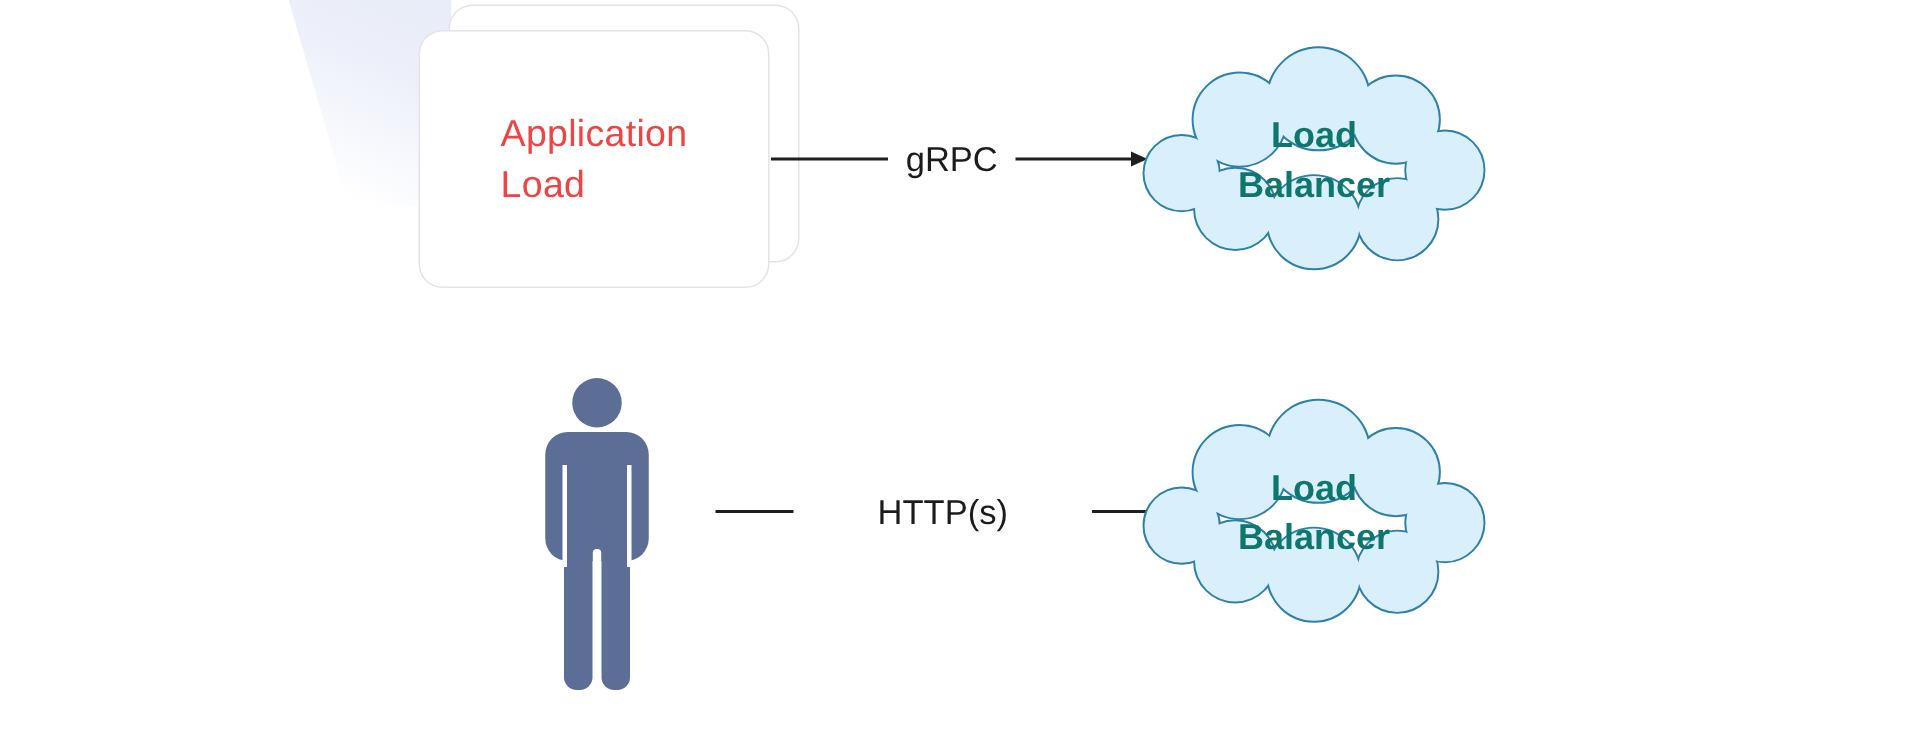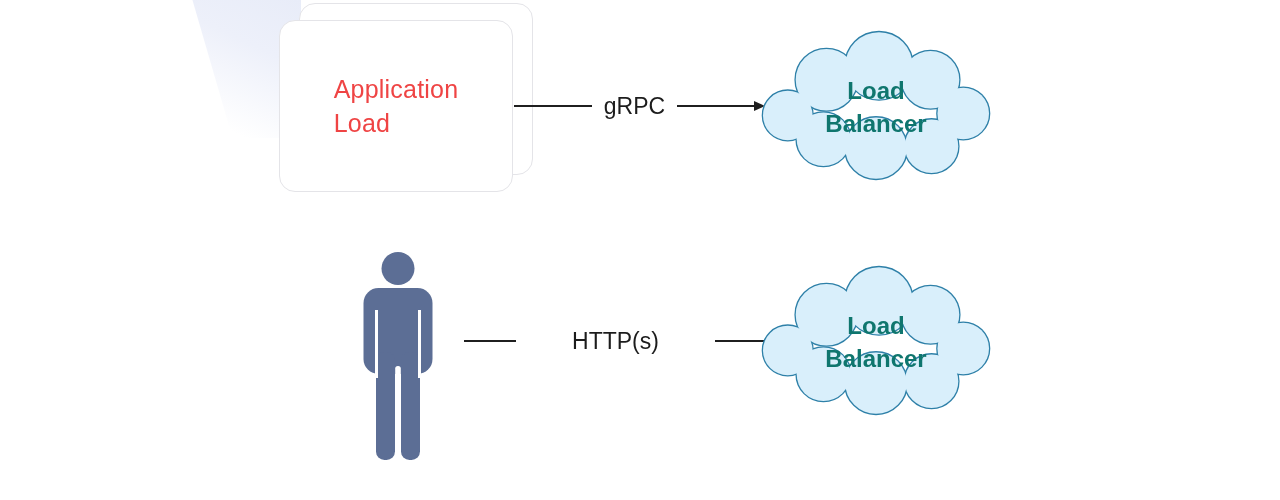--- a/index.html
+++ b/index.html
@@ -21,21 +21,21 @@
   .card.back{left:299px;top:3px;}
   .card.front{left:279px;top:20px;display:flex;align-items:center;justify-content:center;}
   .node-label{
     text-align:left;font-weight:normal;font-size:25px;line-height:34px;color:#ef4444;
     letter-spacing:.2px;
   }
   .node-label span{display:block;}
   
   .connector{position:absolute;height:26px;display:flex;align-items:center;}
   .connector.grpc{left:514px;top:93px;width:250px;}
-  .connector.http{left:464px;top:328px;width:312px;gap:44px;}
+  .connector.http{left:477px;top:328px;width:312px;gap:44px;}
   .cline{flex:1;height:2px;background:#1f1f1f;}
   .cline.thin{height:1.5px;}
   .clabel{margin:0 12px;font-size:23px;color:#1c1c1c;white-space:nowrap;}
   .arrow-cap{position:relative;flex:1;height:2px;background:#1f1f1f;margin-right:9px;}
   .arrow-cap::after{
     content:"";position:absolute;right:-10px;top:50%;transform:translateY(-50%);
     border-left:11px solid #1f1f1f;border-top:5.5px solid transparent;border-bottom:5.5px solid transparent;
   }
   
   .cloud{position:absolute;width:230px;height:157px;}

